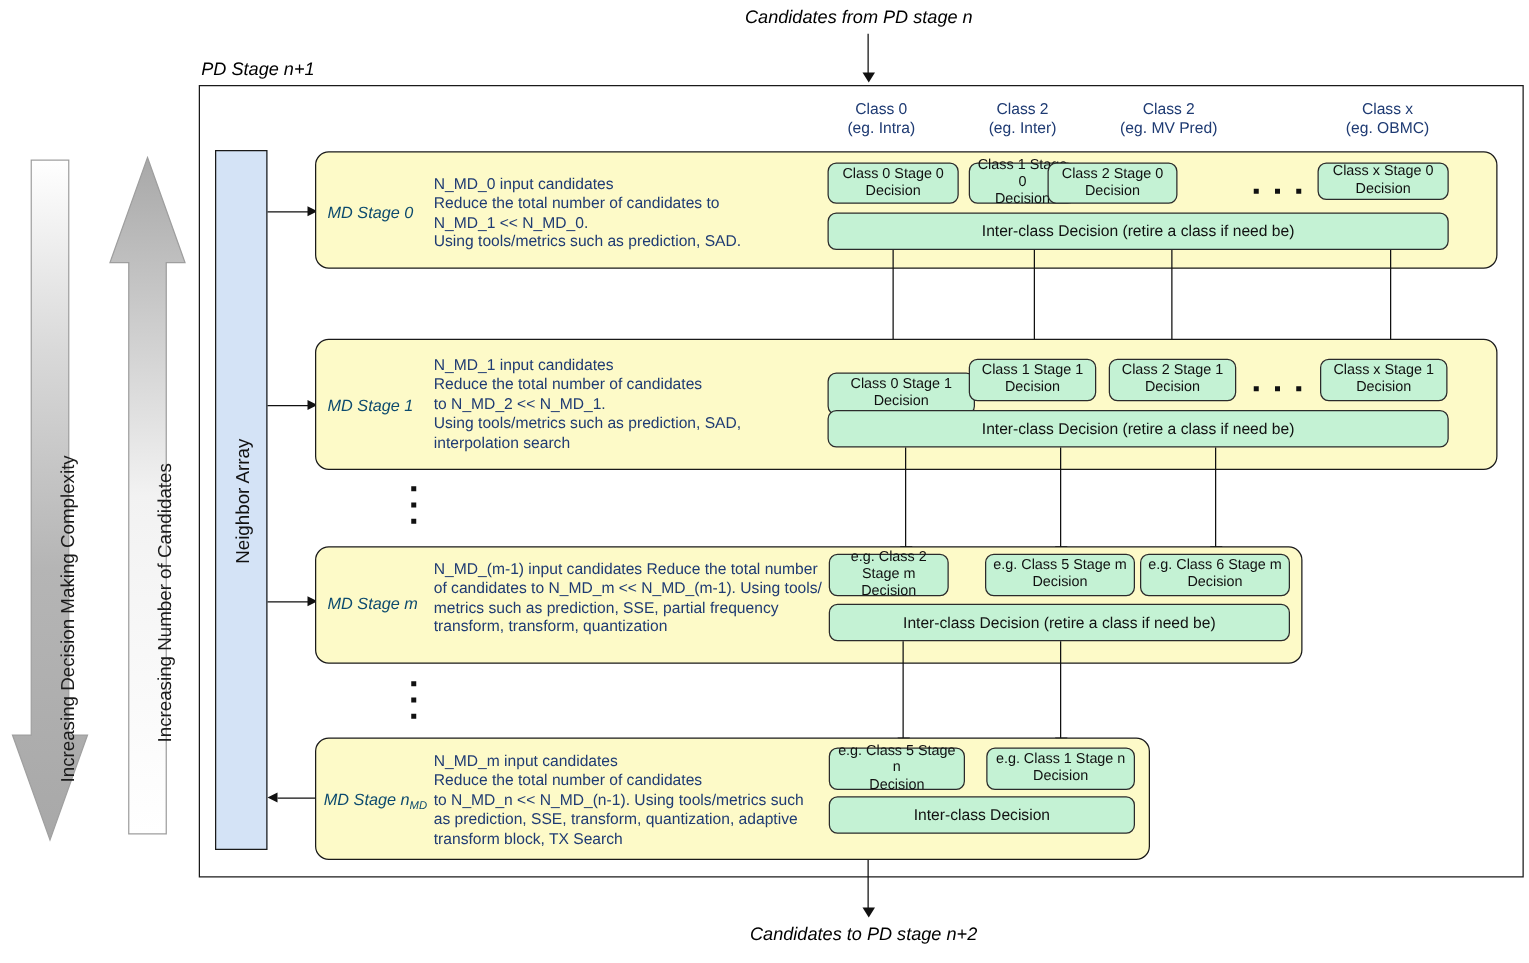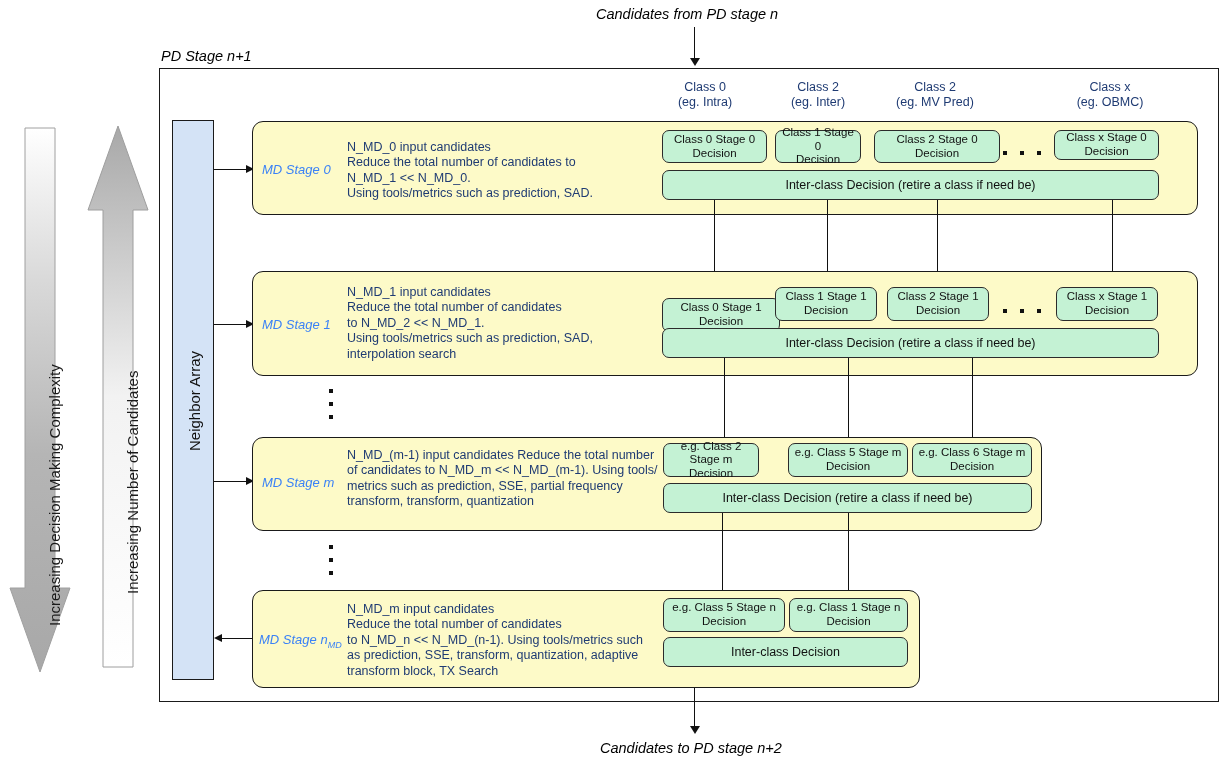--- a/index.html
+++ b/index.html
@@ -28,21 +28,21 @@
   #neighbor-array{left:172px;top:120px;width:42px;height:560px;
         background:#d4e3f6;border:1.3px solid #1a1a1a;box-sizing:border-box;}
   #neighbor-array-label{position:absolute;left:0;top:0;width:560px;height:42px;
         display:flex;align-items:center;justify-content:center;
         transform:rotate(-90deg) translate(-560px,0);transform-origin:0 0;
         font-size:15px;color:#111;white-space:nowrap;}
 
   
   .md-stage{position:absolute;background:#fdfac8;border:1.6px solid #1a1a1a;
             border-radius:11px;box-sizing:border-box;}
-  .md-stage-name{position:absolute;font-style:italic;font-size:13px;color:#3b82f6;
+  .md-stage-name{position:absolute;font-style:italic;font-size:13px;color:#0c4a6e;
             white-space:nowrap;}
   .md-stage-name sub{font-size:9px;font-style:italic;}
   .md-stage-desc{position:absolute;color:#1f3b73;font-size:12.5px;line-height:15.4px;
             white-space:pre-line;}
 
   
   .dec-box{position:absolute;background:#c4f2d4;border:1.2px solid #2b2b2b;
            border-radius:7px;box-sizing:border-box;display:flex;align-items:center;
            justify-content:center;text-align:center;font-size:11.5px;line-height:13.6px;
            color:#111;white-space:pre-line;padding:1px 2px;}
@@ -148,21 +148,21 @@
 </div>
 <div class="md-stage-desc" style="left:347px;top:140px;width:310px;">N_MD_0 input candidates
 Reduce the total number of candidates to
 N_MD_1 &lt;&lt; N_MD_0.
 Using tools/metrics such as prediction, SAD.</div>
 
 <div class="dec-box" style="left:662px;top:130px;width:105px;height:33px;">Class 0 Stage 0
 Decision</div>
 <div class="dec-box" style="left:775px;top:130px;width:86px;height:33px;">Class 1 Stage 0
 Decision</div>
-<div class="dec-box" style="left:874px;top:130px;width:126px;height:33px;text-align:center;">Class 2 Stage 0
+<div class="dec-box" style="left:838px;top:130px;width:104px;height:33px;text-align:center;">Class 2 Stage 0
 Decision</div>
 <div class="hdots" style="left:1003px;top:151px;">
     <i></i>
     <i></i>
     <i></i>
   </div>
 <div class="dec-box" style="left:1054px;top:130px;width:105px;height:30px;">Class x Stage 0
 Decision</div>
 <div class="inter-box" style="left:662px;top:170px;width:497px;height:30px;">Inter-class Decision (retire a class if need be)</div>
 
@@ -244,21 +244,21 @@
 <div class="md-stage" style="left:252px;top:590px;width:668px;height:98px;"></div>
 <div class="md-stage-name" style="left:259px;top:632px;">
   <span>MD Stage n</span><sub>MD</sub>
 </div>
 <div class="md-stage-desc" style="left:347px;top:602px;width:330px;">N_MD_m input candidates
 Reduce the total number of candidates
 to N_MD_n &lt;&lt; N_MD_(n-1). Using tools/metrics such
 as prediction, SSE, transform, quantization, adaptive
 transform block, TX Search</div>
 
-<div class="dec-box" style="left:663px;top:598px;width:122px;height:34px;">e.g. Class 5 Stage n
+<div class="dec-box" style="left:663px;top:598px;width:109px;height:34px;">e.g. Class 5 Stage n
 Decision</div>
 <div class="dec-box" style="left:789px;top:598px;width:119px;height:34px;">e.g. Class 1 Stage n
 Decision</div>
 <div class="inter-box" style="left:663px;top:637px;width:245px;height:30px;">Inter-class Decision</div>
 
 <div class="vline" style="left:694px;top:688px;height:40px;"></div>
 <div class="arrowhead-down" style="left:689.5px;top:726px;"></div>
 <div class="abs caption" style="left:600px;top:740px;text-align:right;">Candidates to PD stage n+2</div>
 
 </body></html>

